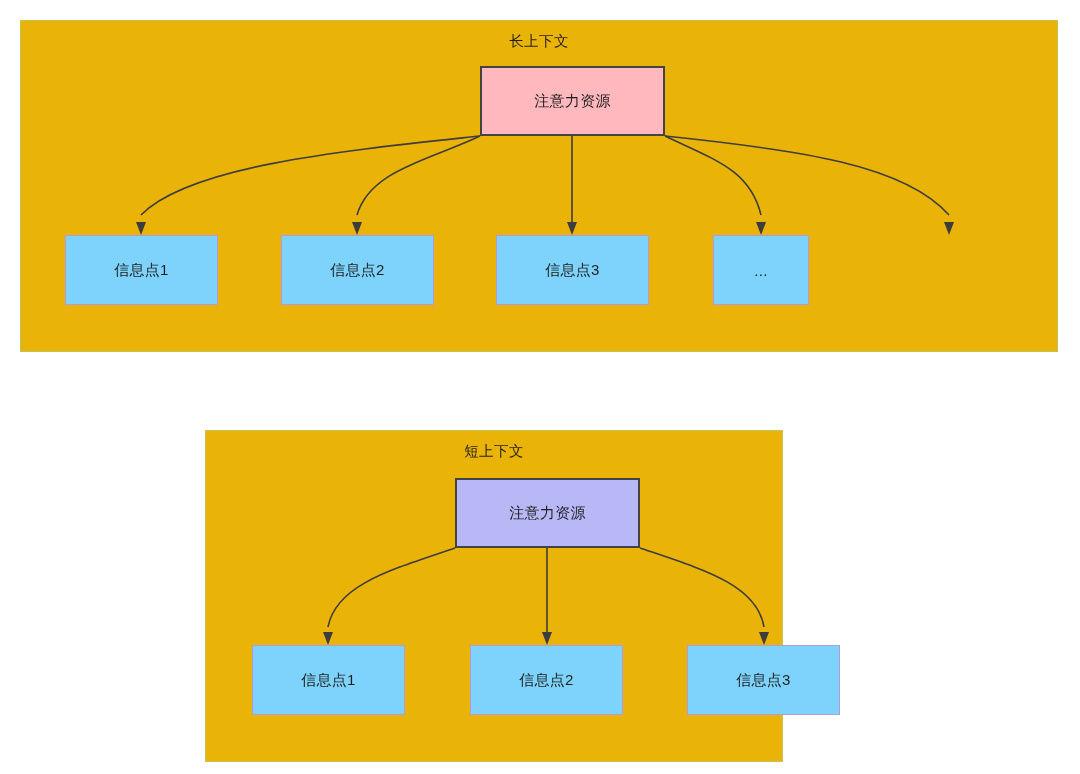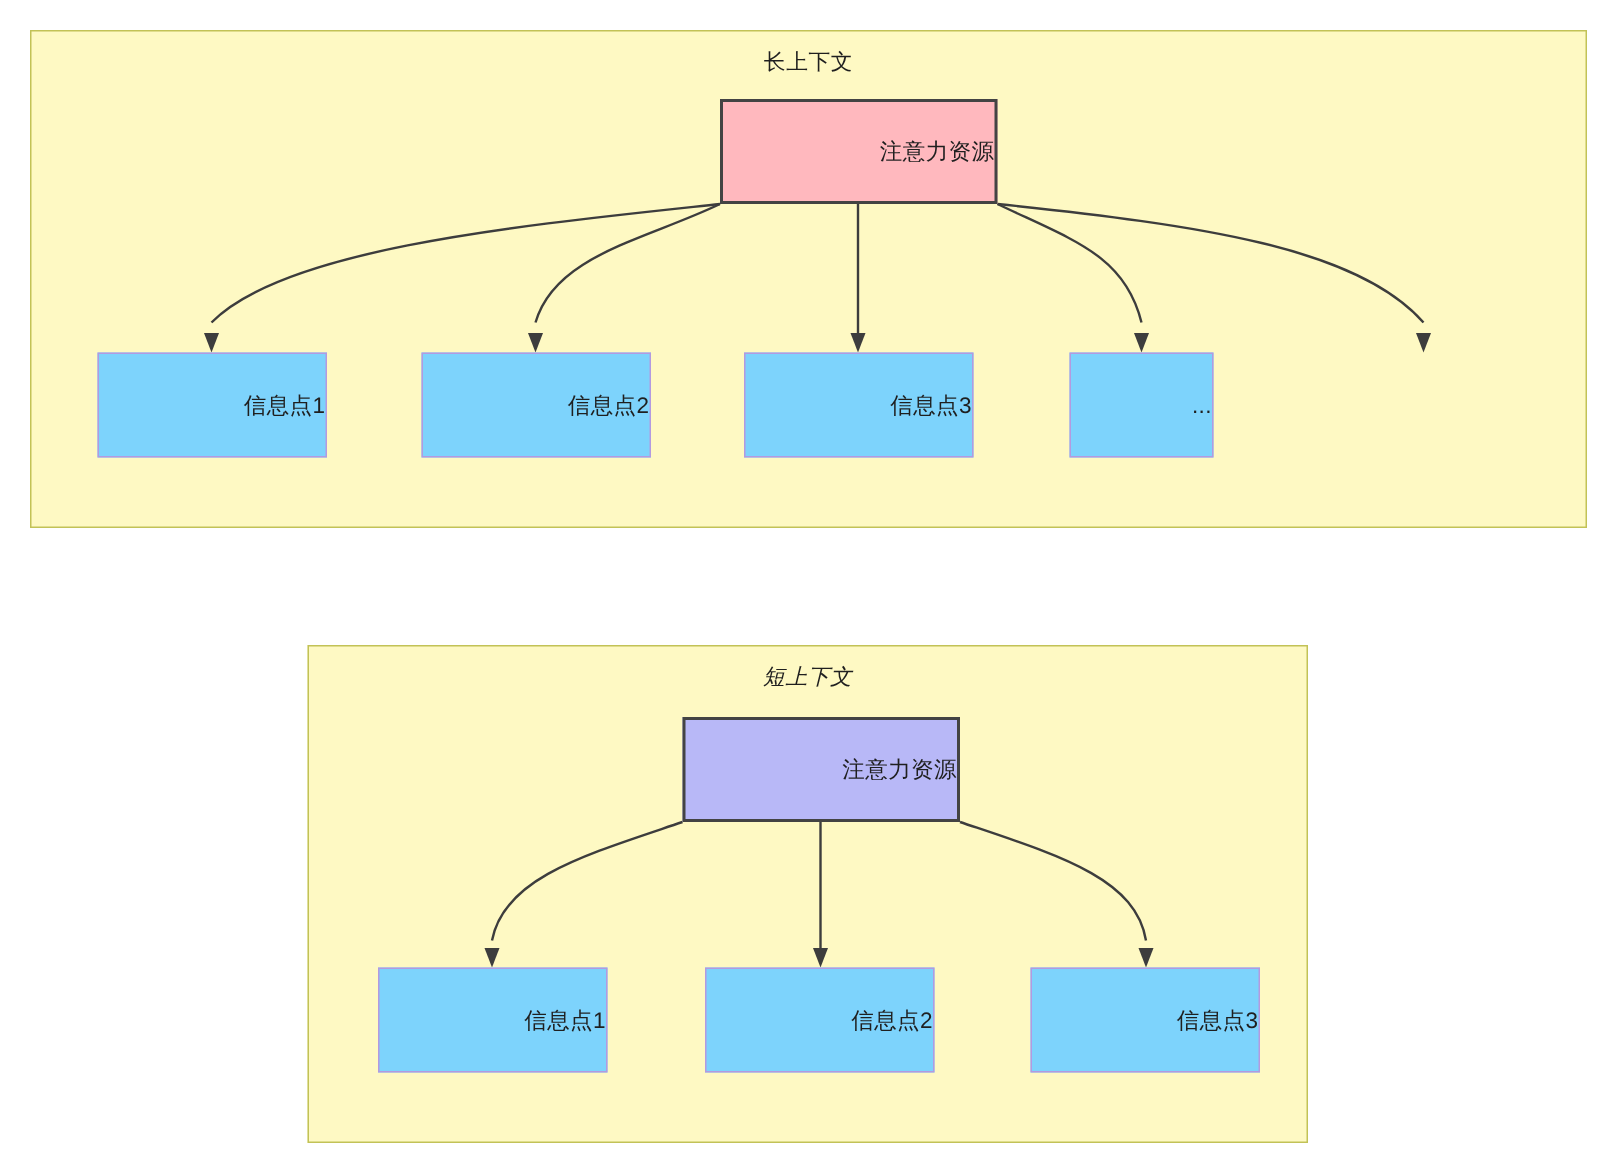--- a/index.html
+++ b/index.html
@@ -15,53 +15,52 @@
     overflow: hidden;
   }
   .canvas {
     position: absolute;
     left: 0; top: 0;
     width: 1080px;
     height: 774px;
   }
   .group {
     position: absolute;
-    background: #fef9c3;
+    background: #eab308;
     border: 1.5px solid #c2c257;
     box-sizing: border-box;
   }
   #group-long {
     left: 20px;
     top: 20px;
     width: 1038px;
     height: 332px;
   }
   #group-short {
     left: 205px;
     top: 430px;
-    width: 667px;
+    width: 578px;
     height: 332px;
-    font-style: italic;
   }
   .group-title {
     position: absolute;
     width: 100%;
     text-align: center;
     top: 11px;
     left: 0;
     font-size: 14.5px;
     color: #1f1f1f;
     letter-spacing: 0.4px;
   }
   .node {
     position: absolute;
     box-sizing: border-box;
     display: flex;
     align-items: center;
-    justify-content: flex-end;
+    justify-content: center;
     font-size: 15px;
     color: #1f1f1f;
     letter-spacing: 0.3px;
   }
   .node-root-pink {
     background: #ffb8be;
     border: 2px solid #434343;
   }
   .node-root-blue {
     background: #b8b8f7;

